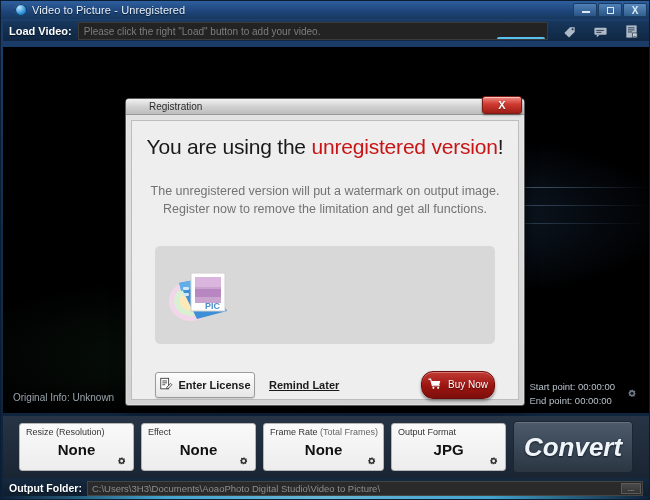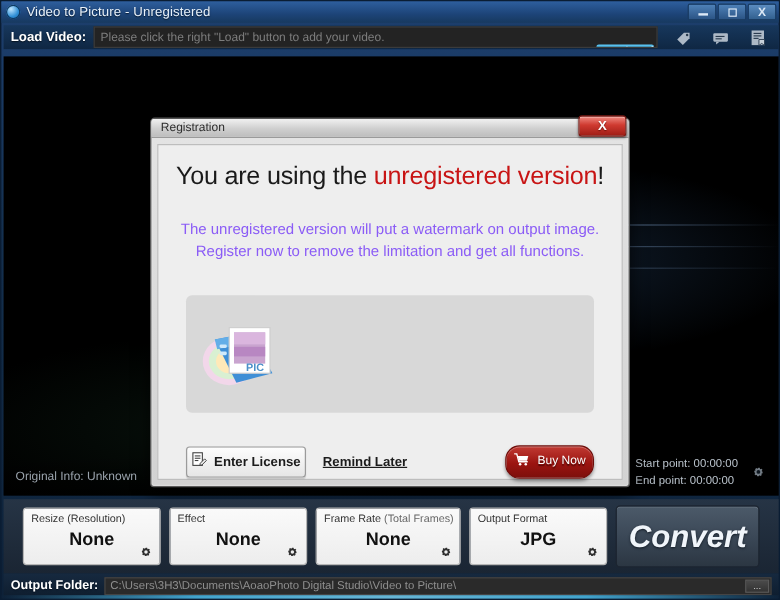--- a/index.html
+++ b/index.html
@@ -12,21 +12,21 @@
     position:relative; width:650px; height:500px;
     background:linear-gradient(#1d3f6e,#14304f 40%,#0d2138);
     border:1px solid #0a1d33;
     overflow:hidden;
   }
 
   
   .titlebar {
     position:absolute; left:0; top:0; width:650px; height:18px;
     background:linear-gradient(#2e5f9e,#1d4478 60%,#17395f);
-    display:flex; align-items:center; padding-left:4px;
+    display:flex; align-items:center; padding-left:14px;
   }
   .app-icon {
     width:12px;height:12px;border-radius:50%;
     background:radial-gradient(circle at 35% 30%,#bfe6ff,#2f8fd6 55%,#1a5a92);
     box-shadow:0 0 0 1px #0e3a63 inset;
     margin-right:5px; flex:none;
   }
   .title-text {
     color:#e9f2fb; font-size:11px; letter-spacing:.1px;
     text-shadow:0 1px 1px #06182c; white-space:nowrap;
@@ -118,21 +118,21 @@
     border:1px solid #5b5b5b;
     border-radius:4px 4px 3px 3px;
     box-shadow:0 4px 14px rgba(0,0,0,.75), 0 0 0 1px rgba(255,255,255,.25) inset;
     display:flex; flex-direction:column;
   }
   .dlg-title {
     height:16px; flex:none;
     background:linear-gradient(#f1f1f1,#cfcfcf 55%,#bdbdbd);
     border-bottom:1px solid #9a9a9a;
     border-radius:3px 3px 0 0;
-    display:flex; align-items:center; padding-left:8px; position:relative;
+    display:flex; align-items:center; padding-left:23px; position:relative;
   }
   .dlg-title span { font-size:10px; color:#2c2c2c; }
   .dlg-close {
     position:absolute; right:2px; top:-3px;
     width:40px; height:18px;
     background:linear-gradient(#f08b82,#cf3a30 45%,#9f1d16);
     border:1px solid #7c1a14; border-radius:3px;
     color:#fff; font-size:11px; font-weight:bold; line-height:16px; text-align:center;
     text-shadow:0 1px 1px #6a120c;
     box-shadow:0 1px 2px rgba(0,0,0,.5), 0 1px 0 rgba(255,255,255,.5) inset;
@@ -142,21 +142,21 @@
     border:1px solid #bdbdbd;
     display:flex; flex-direction:column; align-items:center;
     padding-top:14px;
     justify-content:space-between;
   }
   .headline {
     font-size:21px; color:#1a1a1a; white-space:nowrap; letter-spacing:-.2px;
   }
   .headline .red { color:#c81414; }
   .sub {
-    margin-top:12px; text-align:center; font-size:12.5px; color:#8b5cf6;
+    margin-top:12px; text-align:center; font-size:12.5px; color:#737373;
     line-height:18px;
   }
   .benefits {
     margin-top:16px; width:340px; height:98px;
     background:#d8d8d8; border-radius:5px;
     display:flex; align-items:center; padding:0 10px;
   }
   .pic-icon { width:76px; height:72px; flex:none; position:relative; }
   .ben-text { font-size:12px; color:#1c1c1c; line-height:17px; margin-left:8px; }
   .ben-text .hdr { letter-spacing:.3px; }

